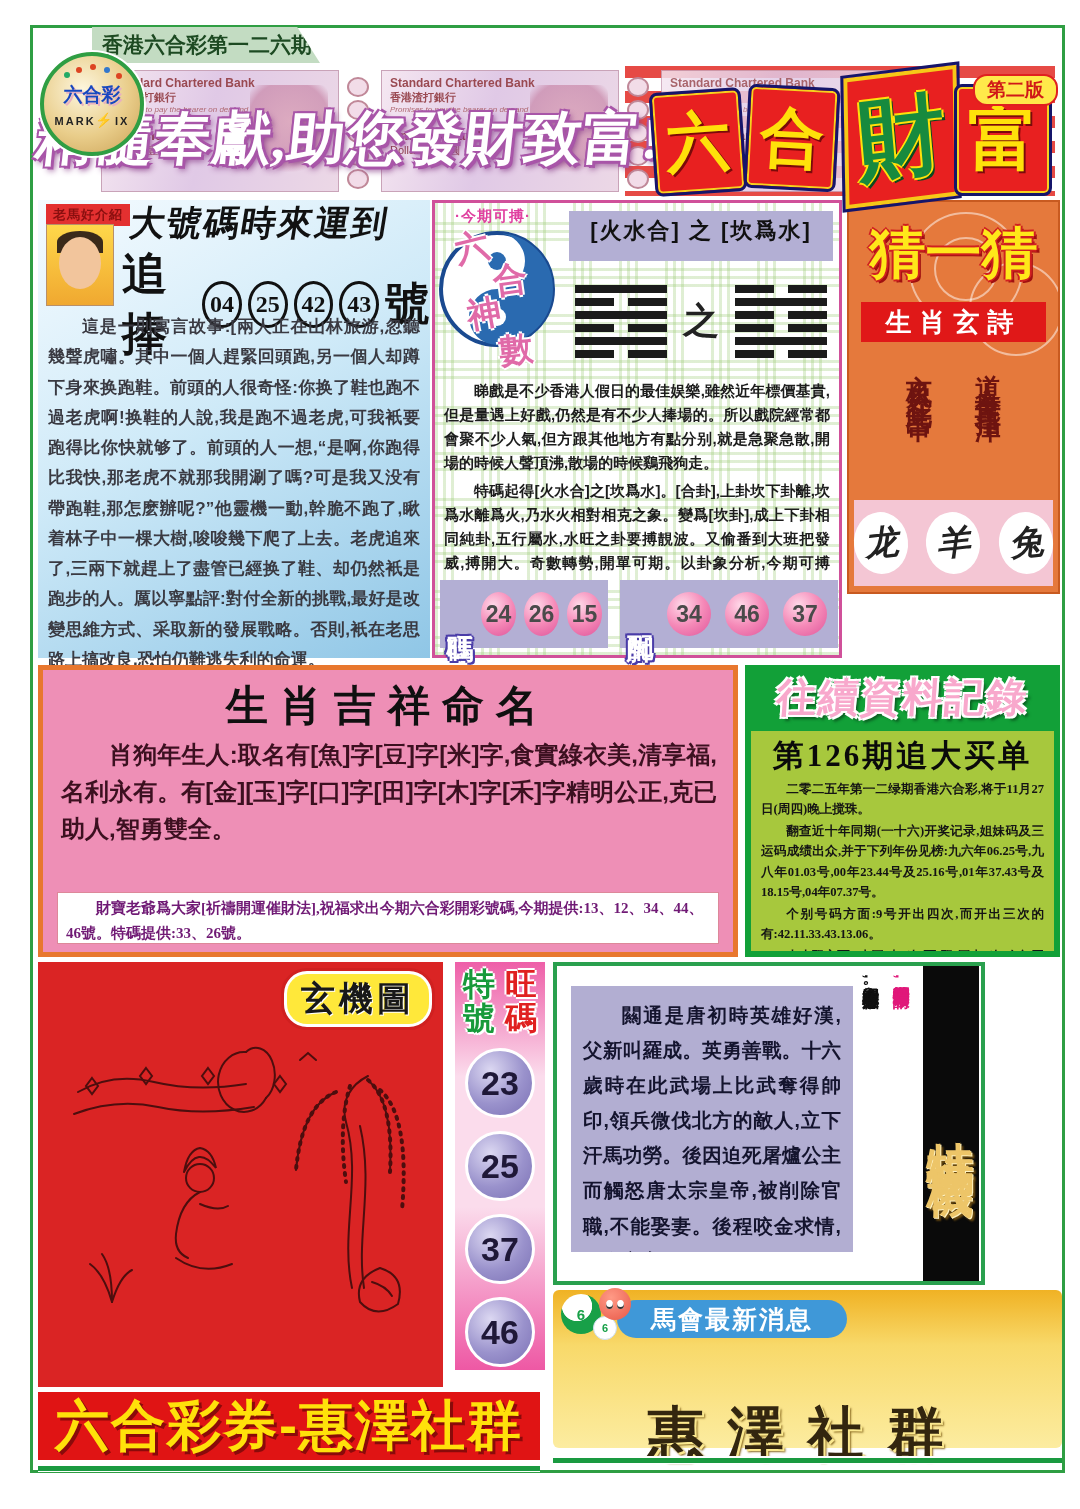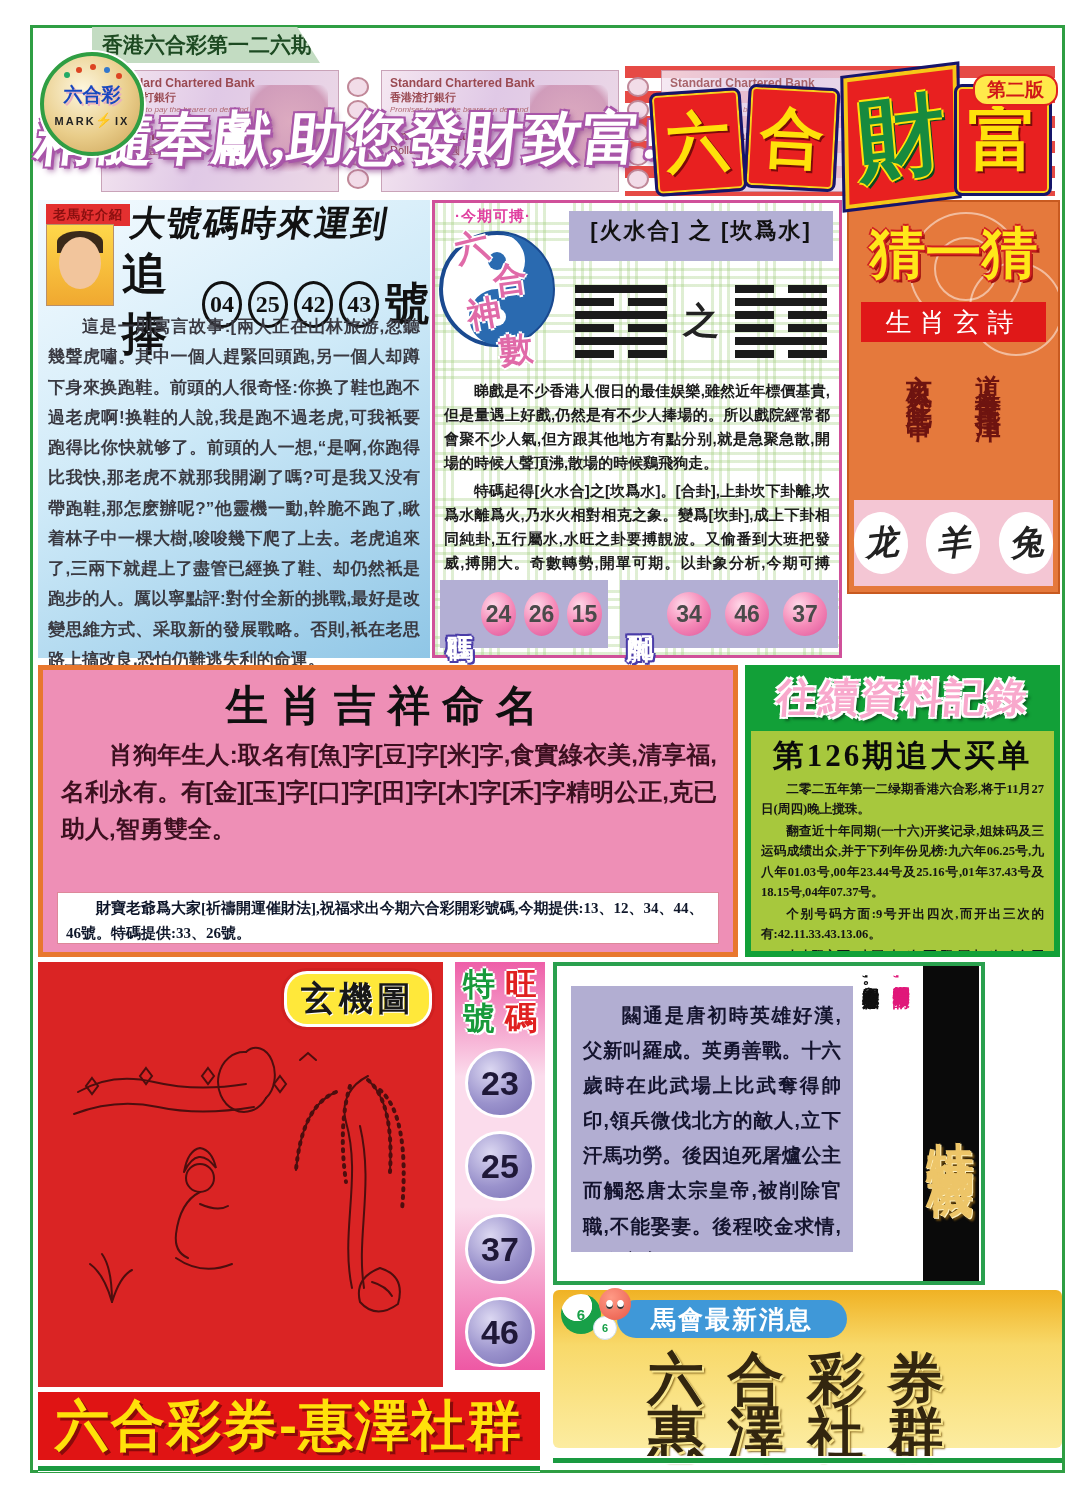--- a/index.html
+++ b/index.html
@@ -102,21 +102,21 @@
         color:#4a4a4a;font-size:23px;}
 
   
   .rightcol{position:absolute;left:847px;top:200px;width:213px;height:394px;background:#e5793c;border:2px solid #c85a20;
         box-sizing:border-box;overflow:hidden;}
   .ring{position:absolute;border:2px solid rgba(255,255,255,.5);border-radius:50%;}
   .guess-title{position:absolute;left:0;right:0;top:14px;text-align:center;font-size:56px;font-weight:900;
         color:#ffe81a;white-space:nowrap;
         text-shadow:-2px 0 #d02020,2px 0 #d02020,0 -2px #d02020,0 2px #d02020,3px 3px 0 #a01010;}
   .guess-sub{position:absolute;left:12px;right:12px;top:100px;height:40px;background:#e01818;color:#fff;
-        font-size:26px;font-weight:400;text-align:center;line-height:40px;letter-spacing:8px;}
+        font-size:26px;font-weight:700;text-align:center;line-height:40px;letter-spacing:8px;}
   .poem{position:absolute;left:0;right:0;top:152px;height:235px;display:flex;flex-direction:row-reverse;
         justify-content:center;gap:34px;}
   .poem span{writing-mode:vertical-rl;font:700 26px "Liberation Serif",serif;color:#6e1410;letter-spacing:7px;}
   .zodiac{position:absolute;left:5px;right:5px;bottom:6px;height:86px;background:#f4c6d4;display:flex;
         align-items:center;justify-content:center;gap:18px;}
   .zodiac span{width:62px;height:62px;border-radius:50%;background:#fff;display:inline-flex;align-items:center;
         justify-content:center;font:italic 700 34px "Liberation Serif",serif;color:#222;transform:rotate(-6deg);}
 
   
   .band{position:absolute;left:38px;top:665px;width:700px;height:292px;border:5px solid #e8772e;background:#f4a9c6;
@@ -131,21 +131,21 @@
         text-shadow:3px 3px 0 #fff,-3px -3px 0 #fff,-3px 3px 0 #fff,3px -3px 0 #fff,0 0 12px #e83020,6px 6px 4px #e06060;}
   .slogan2{position:absolute;left:0;right:0;top:186px;text-align:center;font-size:60px;font-weight:900;letter-spacing:2px;}
   .slogan2 span{text-shadow:3px 3px 0 #fff,-3px -3px 0 #fff,-3px 3px 0 #fff,3px -3px 0 #fff,4px 4px 0 #2a50c0;}
   .slogan2 .c0{color:#28a050;} .slogan2 .c1{color:#e0a020;} .slogan2 .c2{color:#4060e0;}
   .band-right{position:relative;flex:1;background:#ee8fb6;}
   .naming-title{position:absolute;left:0;right:0;top:8px;text-align:center;font:700 42px "Liberation Serif",serif;
         color:#101010;letter-spacing:12px;}
   .naming-body{position:absolute;left:18px;right:16px;top:66px;font-size:24px;font-weight:700;color:#3c1020;
         line-height:1.55;text-indent:2em;text-align:justify;}
   .naming-note{position:absolute;left:14px;right:14px;bottom:8px;height:52px;background:#fff;border:1px solid #d89;
-        font:700 15px "Liberation Serif",serif;color:#0f172a;line-height:1.65;padding:3px 8px;box-sizing:border-box;
+        font:700 15px "Liberation Serif",serif;color:#701a75;line-height:1.65;padding:3px 8px;box-sizing:border-box;
         text-indent:2em;}
 
   
   .records{position:absolute;left:745px;top:665px;width:315px;height:292px;background:#12a038;}
   .records-head{height:64px;display:flex;align-items:center;justify-content:center;font-size:40px;font-weight:900;
         color:#f8a8cc;letter-spacing:2px;transform:skewX(-4deg);white-space:nowrap;
         text-shadow:2px 2px 0 #fff,-2px -2px 0 #fff,2px -2px 0 #fff,-2px 2px 0 #fff,4px 4px 3px #0a5a20;}
   .records-body{position:absolute;left:6px;right:6px;top:66px;bottom:6px;background:#a7c83d;padding:4px 10px;
         box-sizing:border-box;overflow:hidden;}
   .records-title{text-align:center;font:700 31px "Liberation Serif",serif;color:#0a0a0a;letter-spacing:3px;}
@@ -460,18 +460,17 @@
   <div class="greenline" style="left:38px;top:1464px;width:502px"></div>
 
   <div class="golden">
     <div class="news-pill">馬會最新消息</div>
     <span class="nball nb1">6</span>
     <span class="nball nb2">6</span>
     <span class="nball nb3">
         <i></i>
         <i></i>
       </span>
-    <div class="golden-line" style="top:52px">六合彩券</div>
     <div class="golden-line" style="top:106px">惠澤社群</div>
   </div>
   <div class="greenline" style="left:553px;top:1456px;width:509px"></div>
 
 </div>
 
 </body></html>

